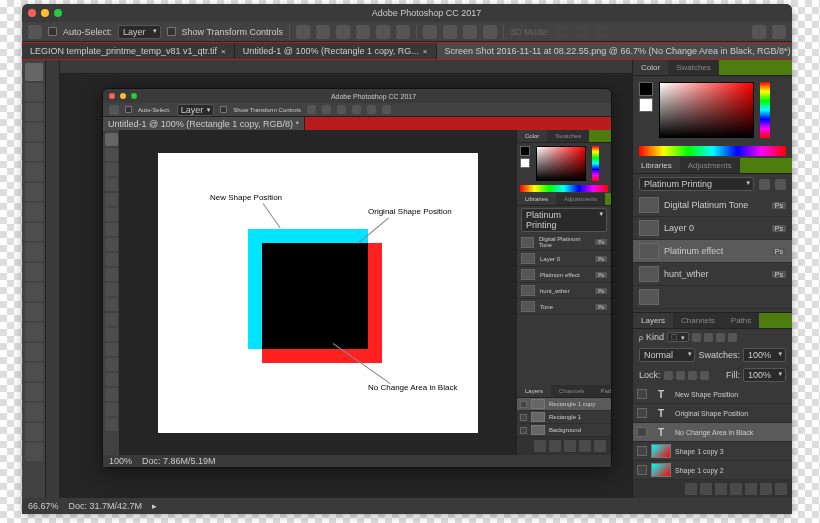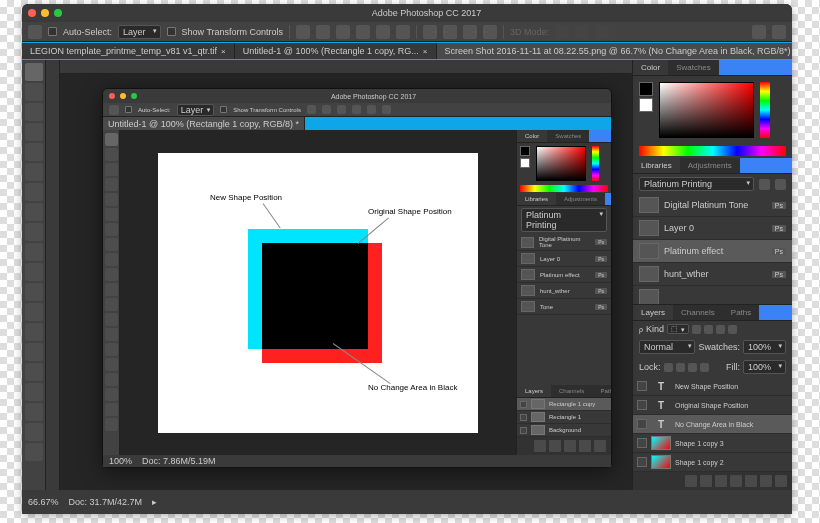--- a/index.html
+++ b/index.html
@@ -6,34 +6,34 @@
 body{width:820px;height:523px;background:#fff;position:relative;overflow:hidden}
 .checker{background-image:linear-gradient(45deg,#ddd 25%,transparent 25%),linear-gradient(-45deg,#ddd 25%,transparent 25%),linear-gradient(45deg,transparent 75%,#ddd 75%),linear-gradient(-45deg,transparent 75%,#ddd 75%);background-size:14px 14px;background-position:0 0,0 7px,7px -7px,-7px 0}
 .outer{position:absolute;left:22px;top:4px;width:770px;height:510px;background:#323232;border-radius:6px;box-shadow:0 2px 8px rgba(0,0,0,.3);display:flex;flex-direction:column}
 .titlebar{height:18px;display:flex;align-items:center;padding:0 6px;background:#3a3a3a;border-radius:6px 6px 0 0}
 .dot{width:8px;height:8px;border-radius:50%;margin-right:5px}
 .optbar{height:20px;background:#424242;display:flex;align-items:center;padding:0 6px;gap:6px;border-bottom:1px solid #222}
 .mini-icon{width:14px;height:14px;background:#555;border-radius:2px}
 .mini-select{background:#2a2a2a;border:1px solid #555;padding:1px 14px 1px 4px;border-radius:2px;position:relative}
 .mini-select:after{content:"▾";position:absolute;right:3px;top:1px;font-size:7px}
 .chk{width:9px;height:9px;border:1px solid #777;background:#333;border-radius:1px}
-.tabbar{height:18px;background:#0ea5e9;display:flex;align-items:center;overflow:hidden}
+.tabbar{height:18px;background:#b91c1c;display:flex;align-items:center;overflow:hidden}
 .tab{padding:3px 8px;background:#383838;border-right:1px solid #222;white-space:nowrap;font-size:8px}
 .tab.active{background:#4a4a4a}
 .tabx{margin-left:4px;font-size:8px}
 .body{flex:1;display:flex;overflow:hidden}
 .toolcol{width:24px;background:#424242;border-right:1px solid #222;display:flex;flex-direction:column;gap:2px;padding:3px 0;align-items:center}
 .tool{width:18px;height:18px;background:#4d4d4d;border-radius:2px}
 .tool.sel{background:#666}
 .canvaswrap{flex:1;background:#252525;display:flex;align-items:center;justify-content:center;position:relative}
 .ruler-h{position:absolute;top:0;left:14px;right:0;height:14px;background:#3a3a3a;border-bottom:1px solid #222}
 .ruler-v{position:absolute;top:0;left:0;bottom:0;width:14px;background:#3a3a3a;border-right:1px solid #222}
-.status{height:24px;background:#3a3a3a;display:flex;align-items:center;padding:0 6px;font-size:8px;gap:10px}
+.status{height:16px;background:#3a3a3a;display:flex;align-items:center;padding:0 6px;font-size:8px;gap:10px}
 .panels{width:160px;background:#383838;border-left:1px solid #222;display:flex;flex-direction:column}
-.panel-tabbar{display:flex;background:#3b82f6;border-bottom:1px solid #222}
+.panel-tabbar{display:flex;background:#4d7c0f;border-bottom:1px solid #222}
 .ptab{padding:3px 8px;font-size:8px;background:#383838}
 .ptab.inactive{background:#2e2e2e;color:#888}
 .color-panel{padding:6px;display:flex;gap:6px;align-items:flex-start}
 .gradient-box{width:95px;height:56px;background:linear-gradient(to right,#fff,#f00);position:relative;border:1px solid #000}
 .gradient-box:after{content:"";position:absolute;inset:0;background:linear-gradient(to bottom,transparent,#000)}
 .hue{width:10px;height:56px;background:linear-gradient(to bottom,#f00,#ff0,#0f0,#0ff,#00f,#f0f,#f00)}
 .swpair{display:flex;flex-direction:column;gap:2px}
 .sw{width:14px;height:14px;border:1px solid #666}
 .spectrum{height:10px;background:linear-gradient(to right,#f00,#ff0,#0f0,#0ff,#00f,#f0f,#f00);margin:2px 6px}
 .lib{flex:1;overflow:hidden;display:flex;flex-direction:column}

